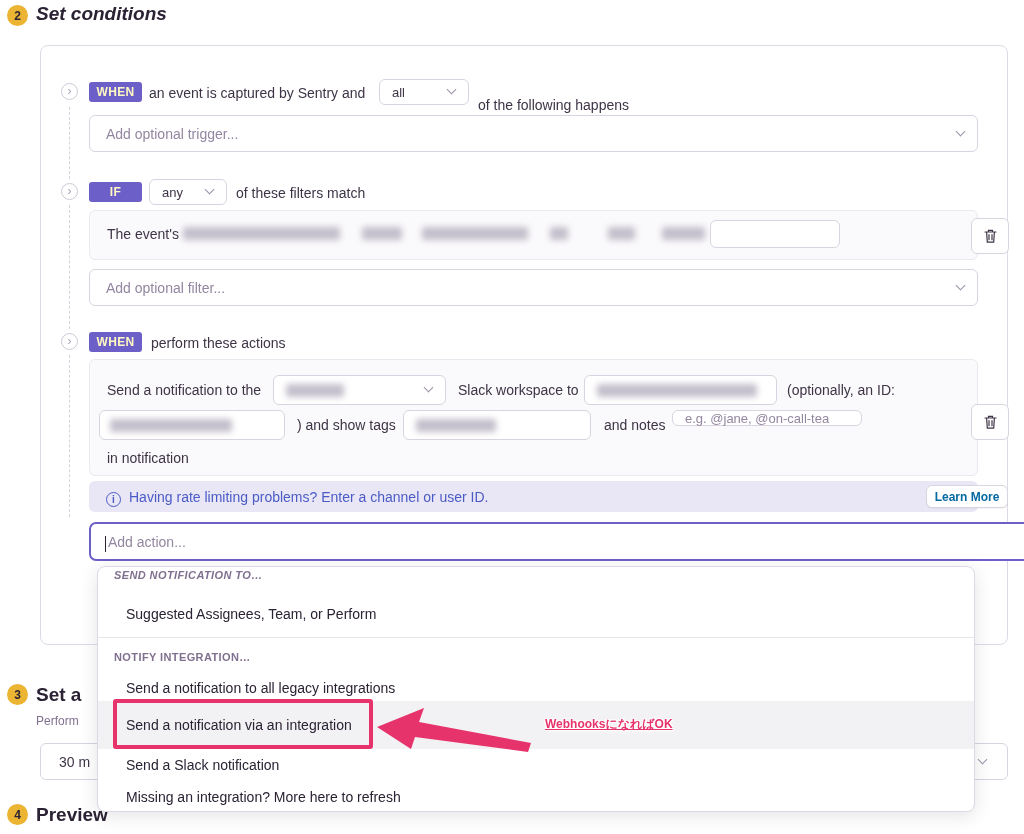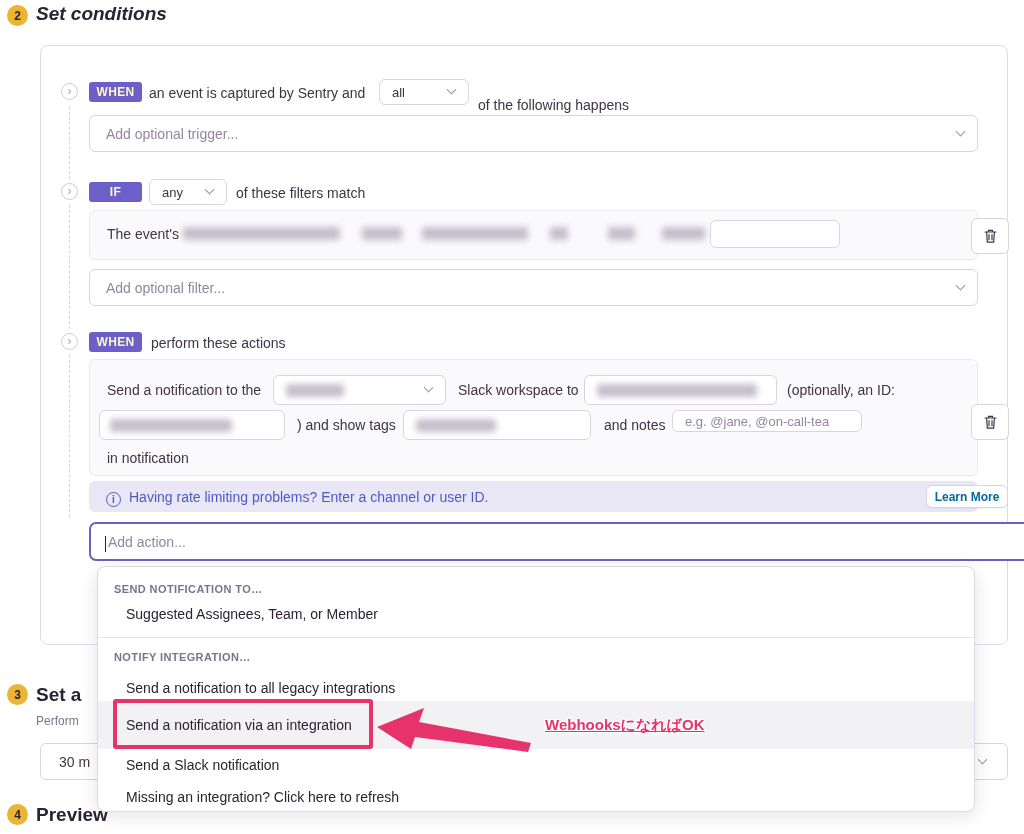--- a/index.html
+++ b/index.html
@@ -40,21 +40,21 @@
   .caret{display:inline-block;width:1px;height:16px;background:#2B2233;vertical-align:middle;margin-right:2px;}
   .menu{position:absolute;background:#fff;border:1px solid #DED9E4;border-radius:8px;
     box-shadow:0 4px 18px rgba(43,34,51,.12);z-index:10;}
   .menu-label{position:absolute;left:16px;font-size:11px;font-weight:bold;color:#80708F;letter-spacing:.4px;}
   .menu-item{position:absolute;left:0;right:0;display:flex;align-items:center;padding-left:28px;
     font-size:14px;color:#2B2233;}
   .menu-item.hover{background:#F2F1F4;}
   .menu-div{position:absolute;left:0;right:0;height:1px;background:#E8E4EC;}
   .subtle{font-size:12px;color:#80708F;}
   .anno-box{position:absolute;border:4px solid #E7336B;border-radius:3px;z-index:30;}
-  .anno-text{position:absolute;z-index:30;font-size:15px;font-weight:bold;color:#E7336B;
+  .anno-text{position:absolute;z-index:30;font-size:12px;font-weight:bold;color:#E7336B;
     text-decoration:underline;white-space:nowrap;
     text-shadow:-1px -1px 0 #fff,1px -1px 0 #fff,-1px 1px 0 #fff,1px 1px 0 #fff,0 2px 4px rgba(255,255,255,.9);}
   svg{display:block;}
 </style>
 </head>
 <body>
 
 <div class="stage">
 
   <div class="abs stepnum" style="left:7px;top:5px;">2</div>
@@ -127,21 +127,21 @@
       <span class="abs txt" style="left:697px;top:22px;">(optionally, an ID:</span>
 
       <span class="inp" style="left:9px;top:50px;width:186px;height:30px;">
         <span class="blur" style="left:10px;top:8px;width:122px;"></span>
       </span>
       <span class="abs txt" style="left:207px;top:57px;">) and show tags</span>
       <span class="inp" style="left:313px;top:50px;width:188px;height:30px;">
         <span class="blur" style="left:12px;top:8px;width:80px;"></span>
       </span>
       <span class="abs txt" style="left:514px;top:57px;">and notes</span>
-      <span class="inp" style="left:582px;top:50px;width:190px;height:22px;">
+      <span class="inp" style="left:582px;top:50px;width:190px;height:16px;">
         <span class="ph" style="left:12px;font-size:13px;">e.g. @jane, @on-call-tea</span>
       </span>
       <span class="trash" style="left:881px;top:44px;">
         <svg width="15" height="16" viewBox="0 0 15 16">
           <path d="M2 4h11M5.5 4V2.3h4V4M3.6 4l.7 10.2h6.4L11.4 4M6 6.5v5.2M9 6.5v5.2" stroke="#3E3446" stroke-width="1.2" fill="none" stroke-linecap="round"></path>
         </svg>
       </span>
 
       <span class="abs txt" style="left:17px;top:90px;">in notification</span>
     </div>
@@ -164,28 +164,28 @@
   <div class="abs subtle" style="left:36px;top:714px;">Perform</div>
   <div class="bigsel" style="left:40px;top:743px;width:968px;height:37px;">
     <span class="abs txt" style="left:18px;top:10px;">30 m</span>
     <span class="chev" style="right:21px;"></span>
   </div>
 
   <div class="abs stepnum" style="left:7px;top:804px;">4</div>
   <div class="abs h1" style="left:36px;top:804px;">Preview</div>
 
   <div class="menu" style="left:97px;top:566px;width:878px;height:246px;">
-    <div class="menu-label" style="top:16px;">SEND NOTIFICATION TO…</div>
-    <div class="menu-item" style="top:32px;height:30px;">Suggested Assignees, Team, or Member</div>
+    <div class="menu-label" style="top:2px;font-style:italic;">SEND NOTIFICATION TO…</div>
+    <div class="menu-item" style="top:32px;height:30px;">Suggested Assignees, Team, or Perform</div>
     <div class="menu-div" style="top:70px;"></div>
     <div class="menu-label" style="top:84px;">NOTIFY INTEGRATION…</div>
     <div class="menu-item hover" style="top:134px;height:48px;">Send a notification via an integration</div>
     <div class="menu-item" style="top:106px;height:30px;">Send a notification to all legacy integrations</div>
     <div class="menu-item" style="top:182px;height:32px;">Send a Slack notification</div>
-    <div class="menu-item" style="top:214px;height:32px;">Missing an integration? Click here to refresh</div>
+    <div class="menu-item" style="top:214px;height:32px;">Missing an integration? More here to refresh</div>
   </div>
 
   <div class="anno-box" style="left:113px;top:699px;width:260px;height:50px;"></div>
   <svg class="abs" style="left:370px;top:700px;z-index:30;" width="170" height="60" viewBox="0 0 170 60">
     <polygon points="7,27 54,8 49,22 161,43 158,52 45,37 41,49" fill="#E7336B"></polygon>
   </svg>
   <div class="anno-text" style="left:545px;top:716px;">WebhooksになればOK</div>
 
 </div>
 

